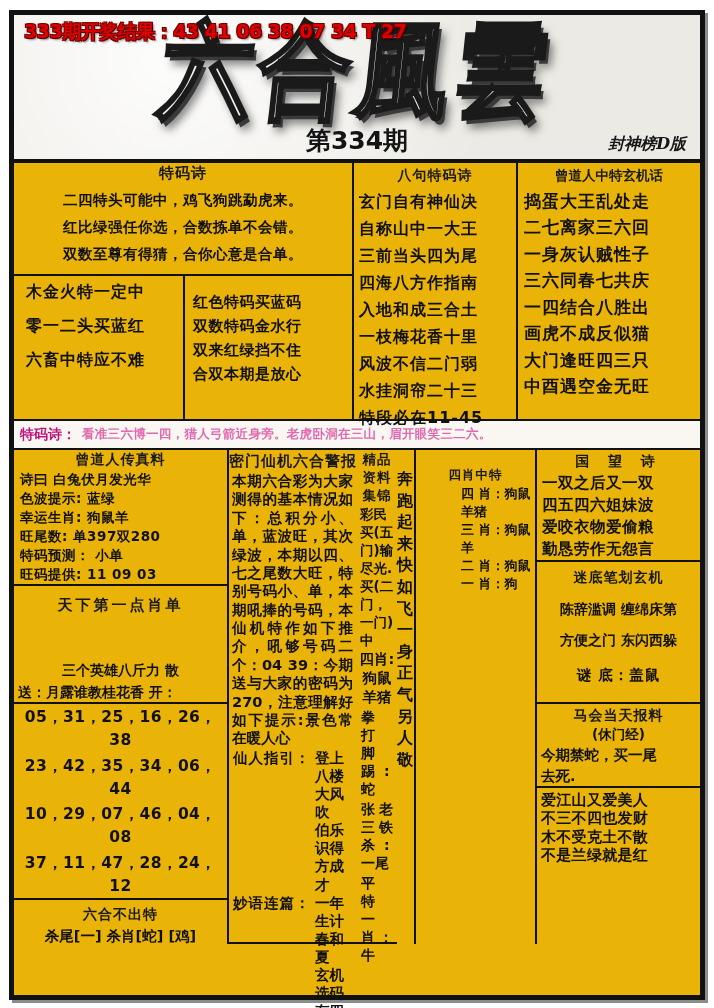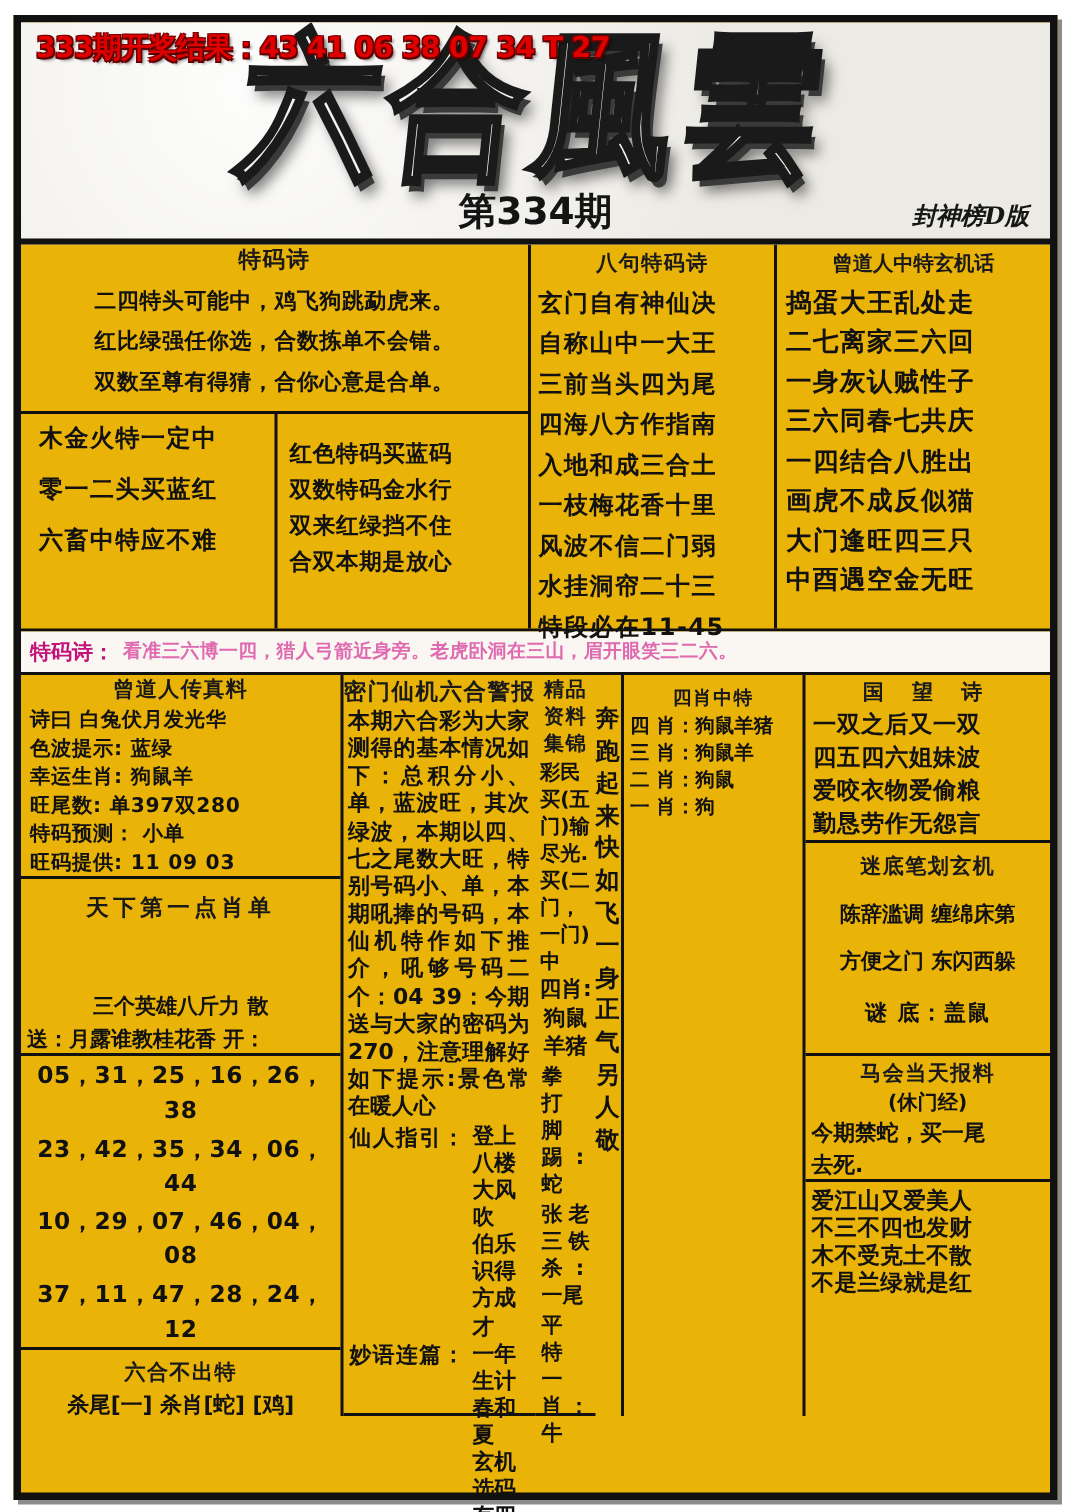--- a/index.html
+++ b/index.html
@@ -181,23 +181,23 @@
   .mdbh .ans { font-size: 14.5px; font-weight: bold; color: #111; text-align: center; margin-top: 16px; letter-spacing: 1px;}
 
   .mhbl .hd { font-size: 14px; padding-top: 3px; letter-spacing: 1px;}
   .mhbl .sub { font-size: 13.5px; font-weight: bold; color: #111; text-align: center; }
   .mhbl .ln { font-size: 14.5px; font-weight: bold; color: #111; padding-left: 4px; margin-top: 2px;}
 
   .last4 { padding-top: 3px; }
   .last4 div { font-size: 15px; font-weight: bold; color: #111; padding-left: 4px; line-height: 1.22; letter-spacing: .3px;}
 
   
-  .sxzt { width: 121px; border-left: 2px solid #111; padding-top: 6px;}
+  .sxzt { width: 121px; border-left: 2px solid #111; padding-top: 16px;}
   .sxzt .hd { font-size: 12.5px; padding-top: 1px; letter-spacing: 1px;}
-  .sxzt .r { font-size: 13px; font-weight: bold; color: #111; padding-left: 4px; }
+  .sxzt .r { font-size: 13px; font-weight: bold; color: #111; padding-left: 4px; margin-left: 41px; }
   .flexrow { display: flex; height: 100%; }
 </style>
 </head>
 <body>
 
 <div class="page">
  <div class="outer">
 
   <div class="masthead">
     <div class="lotto-result">333期开奖结果：43 41 06 38 07 34 T 27</div>

